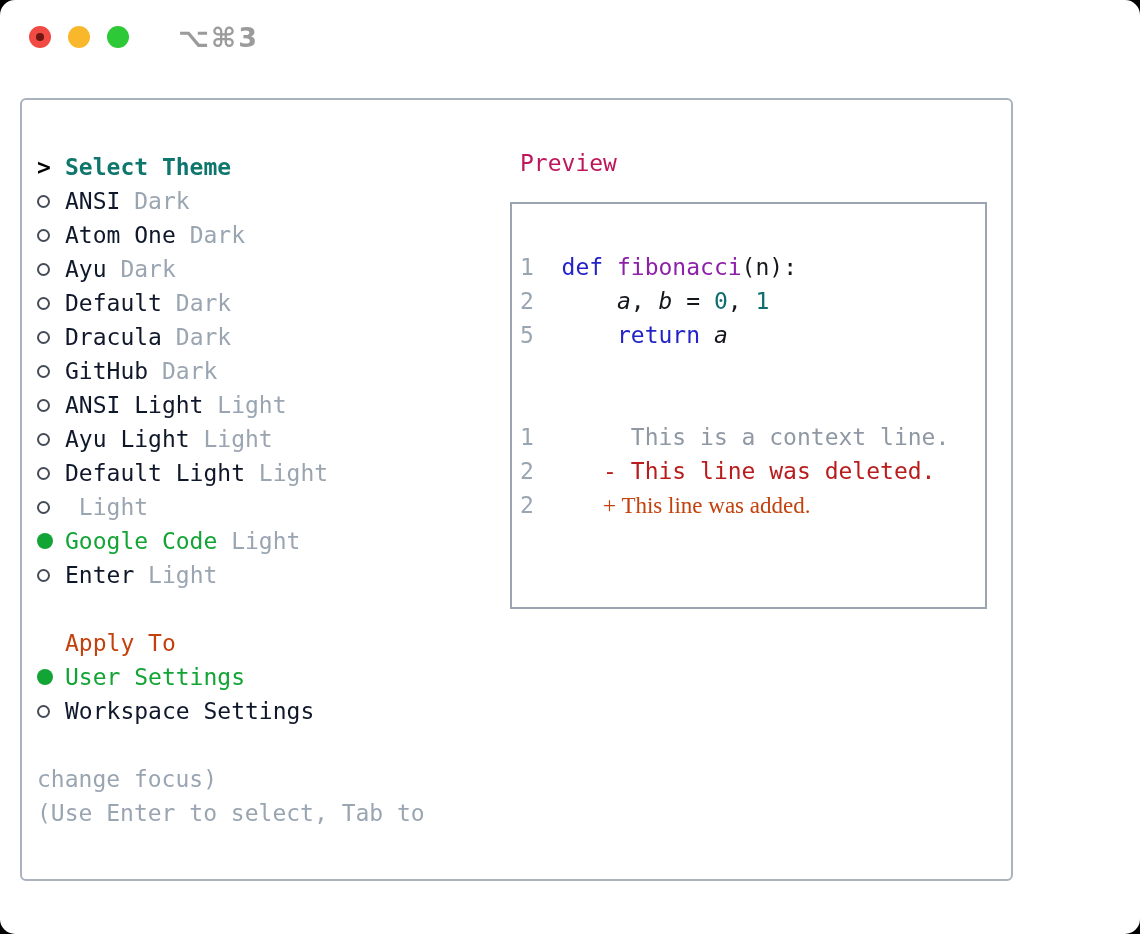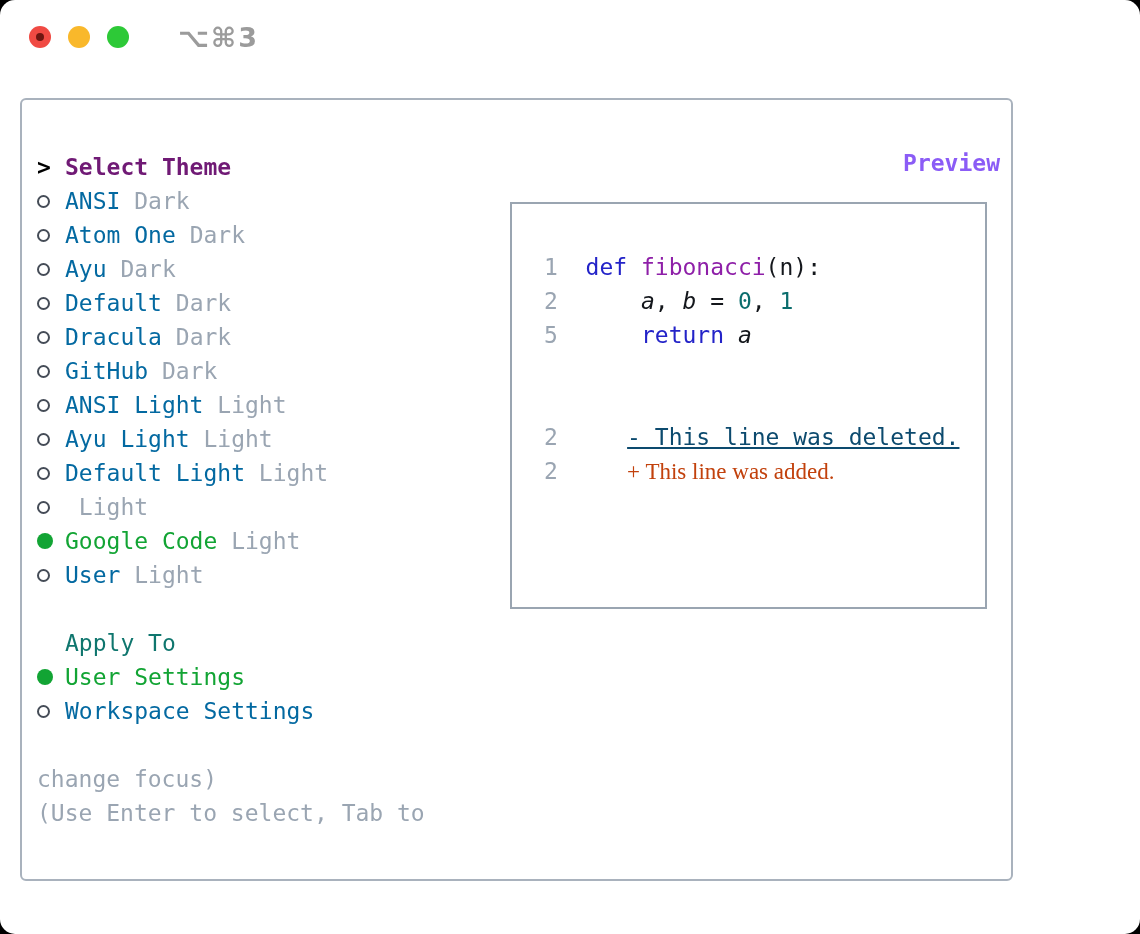--- a/index.html
+++ b/index.html
@@ -25,44 +25,44 @@
   .main-box {
     position:absolute; left:20px; top:98px; width:993px; height:783px;
     border:2px solid #a9b2bd; border-radius:6px; background:#fff;
   }
   .left-col { position:absolute; left:15px; top:50px; width:460px; }
   .row { height:34px; display:flex; align-items:center; white-space:pre; }
   .marker { width:28px; flex:0 0 28px; display:flex; align-items:center; }
   .caret { font-weight:bold; color:#000; display:inline-block; width:28px; }
   .ring { width:13px; height:13px; border:2px solid #454c57; border-radius:50%; display:inline-block; }
   .dotfill { width:16px; height:16px; border-radius:50%; background:#12a434; display:inline-block; }
-  .header-text { font-weight:bold; color:#701a75; }
-  .tname { color:#0369a1; }
+  .header-text { font-weight:bold; color:#0f766e; }
+  .tname { color:#0f172a; }
   .tname.sel { color:#12a434; }
   .variant { color:#9aa5b2; }
-  .apply-title { color:#0f766e; }
+  .apply-title { color:#c2410c; }
   .spacer { height:34px; }
   .hint { color:#9aa5b2; line-height:34px; }
   
   .right-col { position:absolute; left:478px; top:0; width:500px; }
-  .preview-title { margin-top:50px; margin-left:20px; height:34px; font-weight:bold; color:#8b5cf6;text-align:right; }
+  .preview-title { margin-top:50px; margin-left:20px; height:34px; font-weight:normal; color:#be185d; }
   .preview-box {
     margin-top:18px; margin-left:10px; width:477px; height:407px;
-    border:2px solid #9aa5b1; background:#fff; padding:50px 0 0 32px;
+    border:2px solid #9aa5b1; background:#fff; padding:50px 0 0 8px;
   }
   .crow { height:34px; white-space:pre; }
   .spacer2 { height:68px; }
   .ln { color:#9aa5b2; }
   .kw { color:#2323c8; }
   .fn { color:#8e1fa8; }
   .lit { color:#0b6d6d; }
   .pl { color:#14171c; }
   .var { color:#14171c; font-style:italic; }
   .context { color:#8f98a3; }
-  .deleted { color:#0c4a6e;text-decoration:underline; }
+  .deleted { color:#b91c1c; }
   .added { color:#c2410c;font-family:Liberation Serif, serif; }
 </style>
 </head>
 <body>
 
 <div class="window">
 
   <div class="titlebar">
     <span class="dot red"></span>
     <span class="dot yellow"></span>
@@ -83,21 +83,21 @@
           <div class="row"><span class="marker"><span class="ring"></span></span><span class="tname">Atom One</span><span class="variant"> Dark</span></div>
           <div class="row"><span class="marker"><span class="ring"></span></span><span class="tname">Ayu</span><span class="variant"> Dark</span></div>
           <div class="row"><span class="marker"><span class="ring"></span></span><span class="tname">Default</span><span class="variant"> Dark</span></div>
           <div class="row"><span class="marker"><span class="ring"></span></span><span class="tname">Dracula</span><span class="variant"> Dark</span></div>
           <div class="row"><span class="marker"><span class="ring"></span></span><span class="tname">GitHub</span><span class="variant"> Dark</span></div>
           <div class="row"><span class="marker"><span class="ring"></span></span><span class="tname">ANSI Light</span><span class="variant"> Light</span></div>
           <div class="row"><span class="marker"><span class="ring"></span></span><span class="tname">Ayu Light</span><span class="variant"> Light</span></div>
           <div class="row"><span class="marker"><span class="ring"></span></span><span class="tname">Default Light</span><span class="variant"> Light</span></div>
           <div class="row"><span class="marker"><span class="ring"></span></span><span class="variant"> Light</span></div>
           <div class="row"><span class="marker"><span class="dotfill"></span></span><span class="tname sel">Google Code</span><span class="variant"> Light</span></div>
-          <div class="row"><span class="marker"><span class="ring"></span></span><span class="tname">User</span><span class="variant"> Light</span></div>
+          <div class="row"><span class="marker"><span class="ring"></span></span><span class="tname">Enter</span><span class="variant"> Light</span></div>
         </div>
 
       <div class="spacer"></div>
 
       <div class="row">
         <span class="marker"></span>
         <span class="apply-title">Apply To</span>
       </div>
 
       <div id="apply-list">
@@ -116,20 +116,21 @@
     <div class="right-col">
       <div class="preview-title">Preview</div>
       <div class="preview-box">
         <div id="code-lines">
             <div class="crow"><span class="ln">1</span><span class="pl">  </span><span class="kw">def</span><span class="pl"> </span><span class="fn">fibonacci</span><span class="pl">(n):</span></div>
             <div class="crow"><span class="ln">2</span><span class="pl">  </span><span class="pl">    </span><span class="var">a</span><span class="pl">, </span><span class="var">b</span><span class="pl"> = </span><span class="lit">0</span><span class="pl">, </span><span class="lit">1</span></div>
             <div class="crow"><span class="ln">5</span><span class="pl">  </span><span class="pl">    </span><span class="kw">return</span><span class="pl"> </span><span class="var">a</span></div>
           </div>
         <div class="spacer2"></div>
         <div id="diff-lines">
+            <div class="crow"><span class="ln">1</span><span class="pl">       </span><span class="context">This is a context line.</span></div>
             <div class="crow"><span class="ln">2</span><span class="pl">     </span><span class="deleted">- This line was deleted.</span></div>
             <div class="crow"><span class="ln">2</span><span class="pl">     </span><span class="added">+ This line was added.</span></div>
           </div>
       </div>
     </div>
 
   </div>
 </div>
 
 </body></html>

